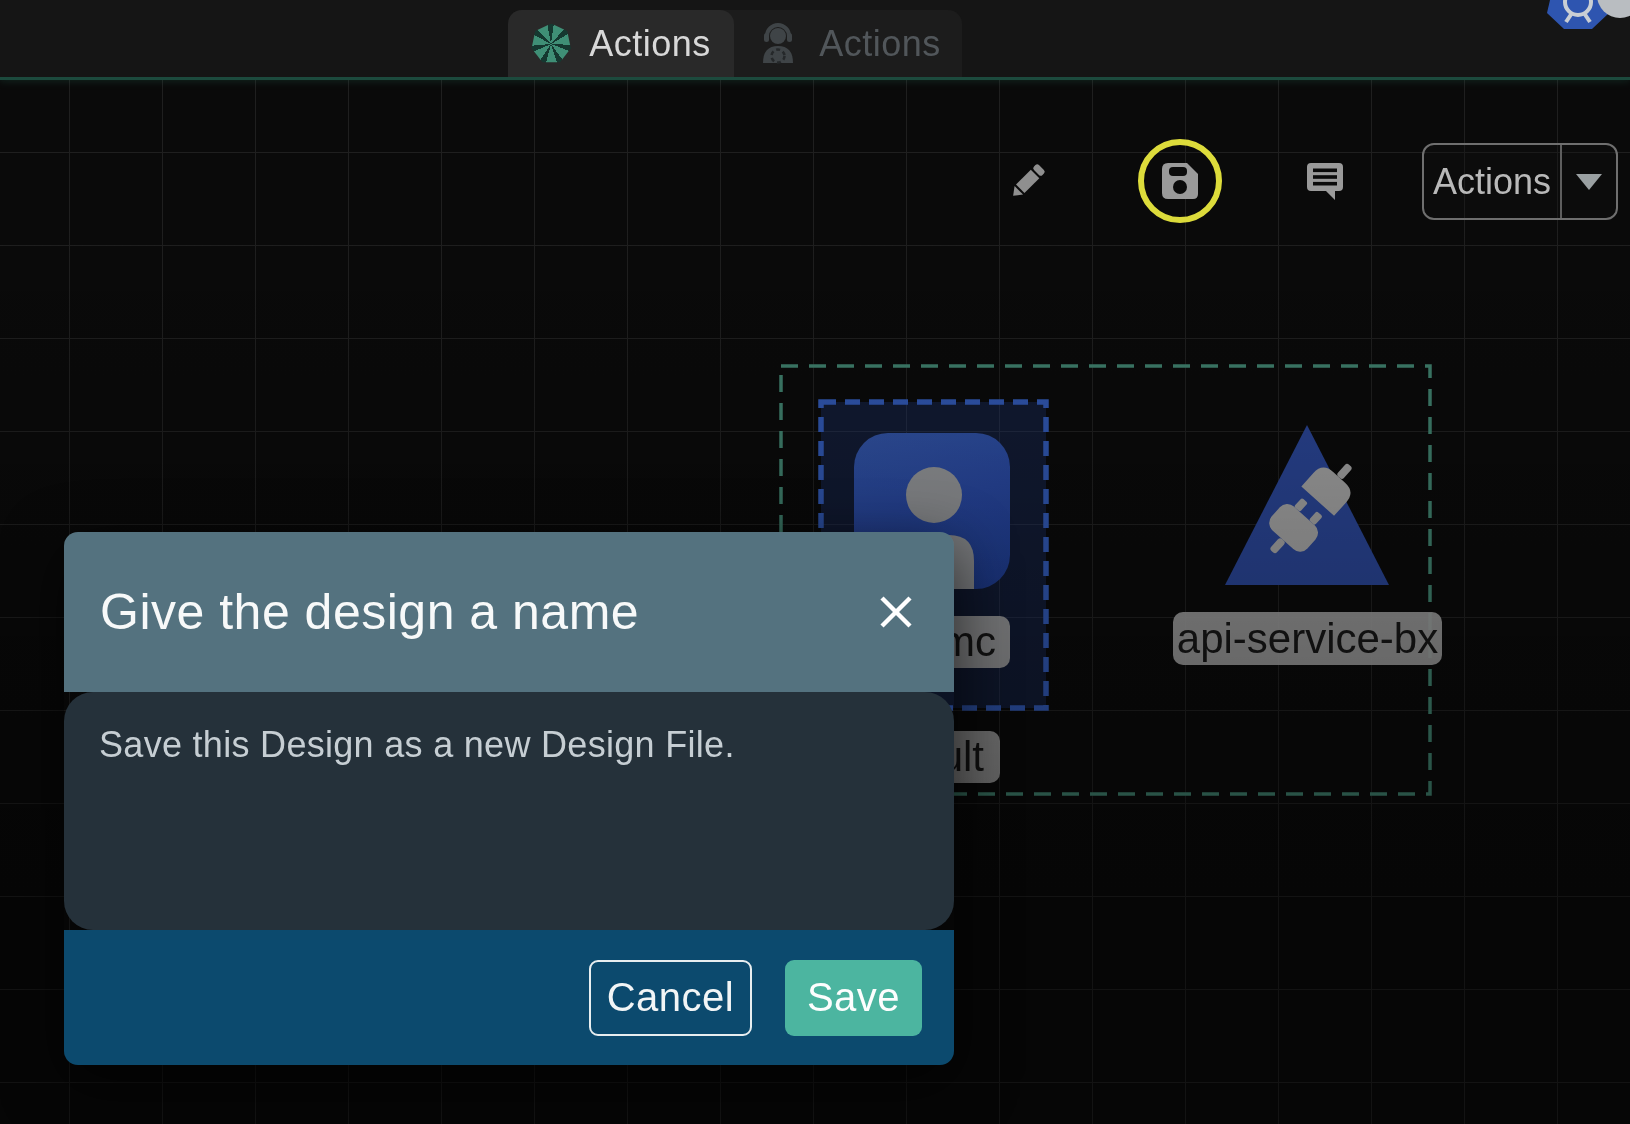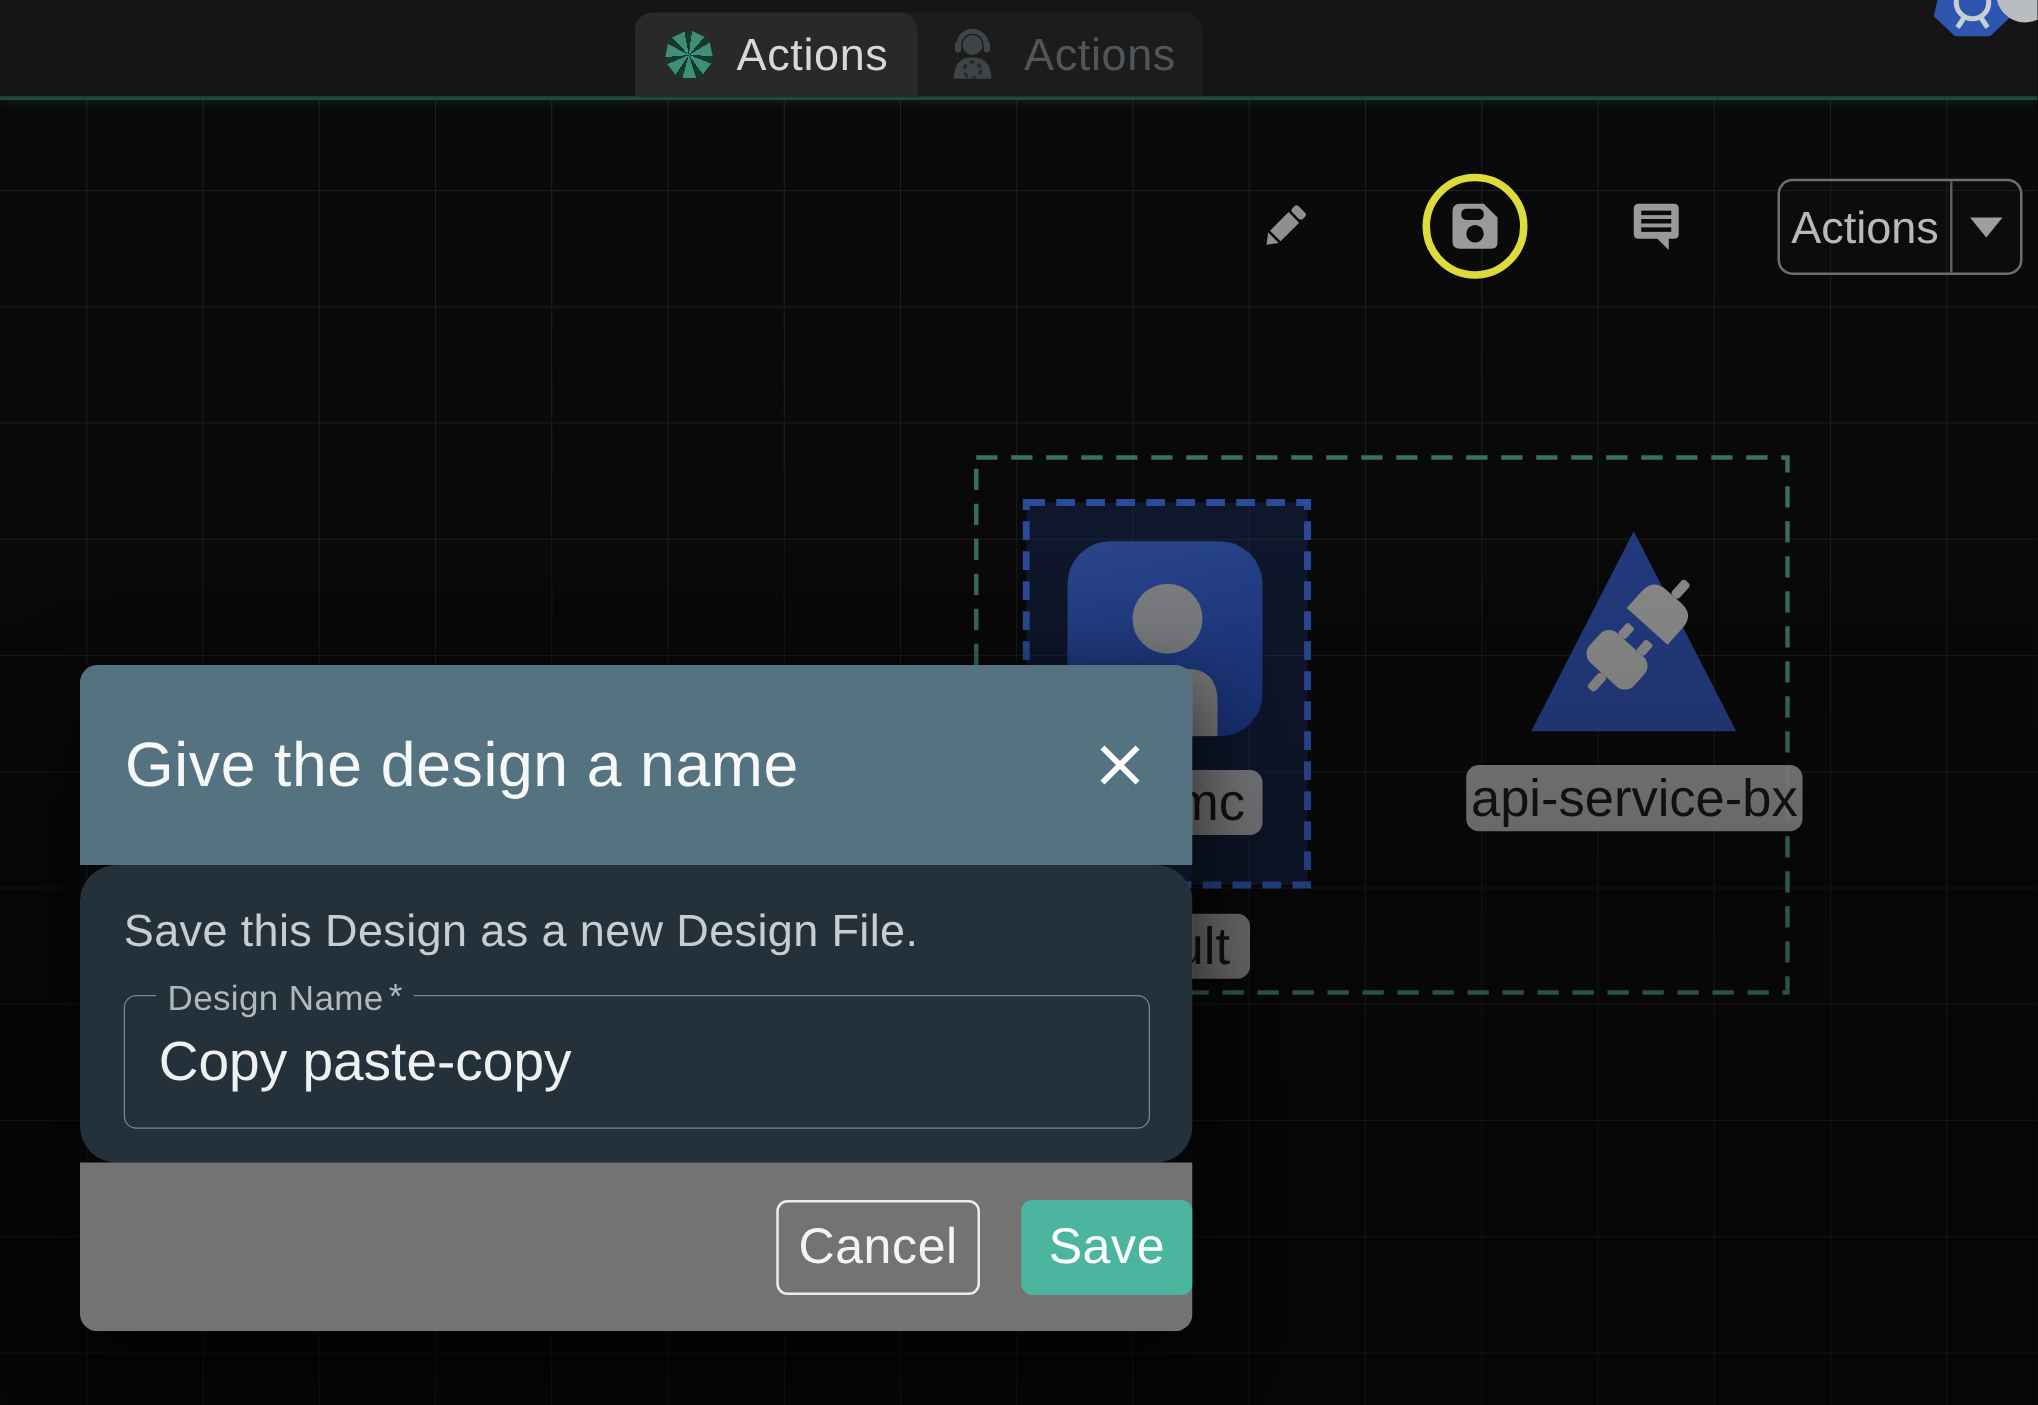--- a/index.html
+++ b/index.html
@@ -112,23 +112,23 @@
     position:absolute;top:-16px;left:25px;background:#25313a;padding:0 9px;
     font-size:28px;color:#aeb8be;letter-spacing:.3px;
   }
   .field-required{color:#aeb8be;vertical-align:2px;padding-left:4px;}
   .field-input{
     width:100%;height:100%;background:transparent;border:none;outline:none;
     color:#eef1f2;font-size:44px;padding:0 20px 0 27px;box-sizing:border-box;
     font-family:"Liberation Sans", sans-serif;
   }
   .modal-footer{
-    height:135px;flex:0 0 135px;background:#737373;
+    height:135px;flex:0 0 135px;background:#0c4a6e;
     display:flex;align-items:center;justify-content:flex-end;gap:33px;
-    box-sizing:border-box;
+    padding-right:32px;box-sizing:border-box;
   }
   .btn{
     height:76px;border-radius:9px;display:flex;align-items:center;justify-content:center;
     font-size:40px;cursor:pointer;box-sizing:border-box;letter-spacing:.5px;
   }
   .btn-cancel{width:163px;border:2px solid #e8eef0;color:#f2f5f6;background:transparent;}
   .btn-save{width:137px;background:#4cb5a0;color:#fdfefe;}
 </style>
 </head>
 <body>
@@ -248,26 +248,20 @@
     <div class="modal-close">
       <svg width="38" height="38" viewBox="0 0 38 38">
         <line x1="5" y1="5" x2="33" y2="33" stroke="#ffffff" stroke-width="4.5"></line>
         <line x1="33" y1="5" x2="5" y2="33" stroke="#ffffff" stroke-width="4.5"></line>
       </svg>
     </div>
   </div>
 
   <div class="modal-body">
     <div class="modal-desc">Save this Design as a new Design File.</div>
-    <div class="field-box">
-      <span class="field-label">
-        <span>Design Name</span><span class="field-required">*</span>
-      </span>
-      <input class="field-input" type="text" value="Copy paste-copy" style="">
-    </div>
   </div>
 
   <div class="modal-footer">
     <div class="btn btn-cancel">
       <span>Cancel</span>
     </div>
     <div class="btn btn-save">
       <span>Save</span>
     </div>
   </div>

